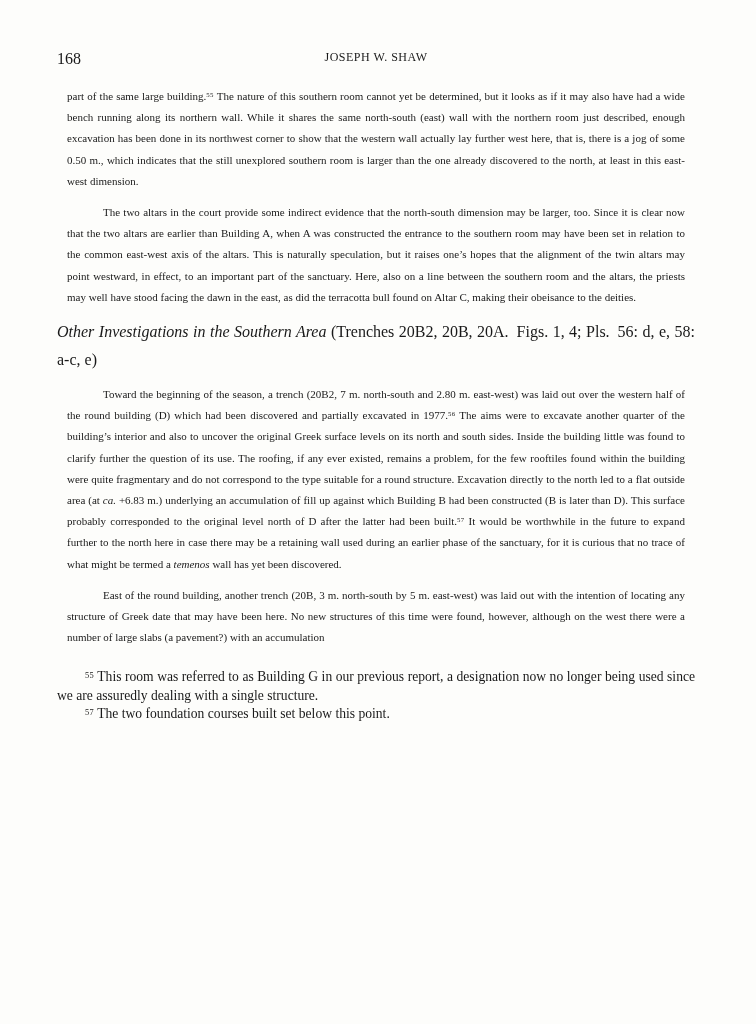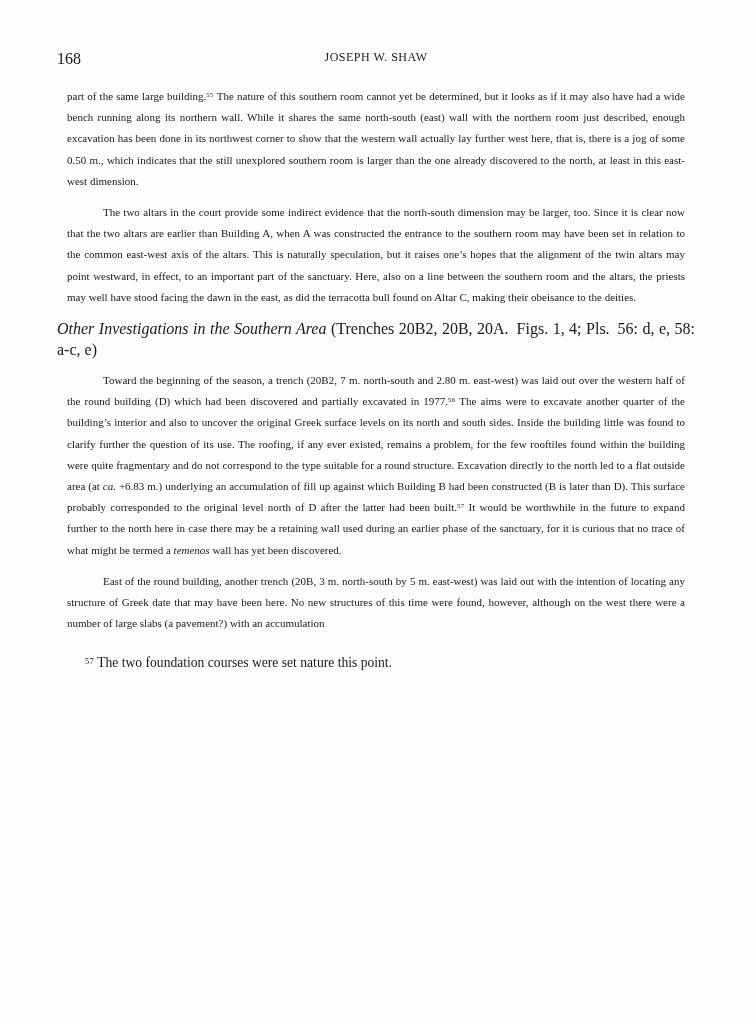--- a/index.html
+++ b/index.html
@@ -41,21 +41,21 @@
     line-height: 21.2px;
     text-align: justify;
     text-indent: 36px;
   }
   .body-text p.para.no-indent {
     text-indent: 0;
   }
   .section-heading {
     margin: 10px 0 9px 0;
     font-size: 16px;
-    line-height: 21px;
+    line-height: 28px;
     text-align: justify;
     text-indent: 0;
   }
   .seg-italic { font-style: italic; }
   sup.fn-ref {
     font-size: 62%;
     line-height: 0;
     position: relative;
     top: -0.45em;
     vertical-align: baseline;
@@ -84,16 +84,17 @@
 
   <div class="body-text">
     <p class="para no-indent"><span>part of the same large building.</span><sup class="fn-ref">55</sup><span> The nature of this southern room cannot yet be determined, but it looks as if it may also have had a wide bench running along its northern wall. While it shares the same north-south (east) wall with the northern room just described, enough excavation has been done in its northwest corner to show that the western wall actually lay further west here, that is, there is a jog of some 0.50 m., which indicates that the still unexplored southern room is larger than the one already discovered to the north, at least in this east-west dimension.</span></p>
     <p class="para"><span>The two altars in the court provide some indirect evidence that the north-south dimension may be larger, too. Since it is clear now that the two altars are earlier than Building A, when A was constructed the entrance to the southern room may have been set in relation to the common east-west axis of the altars. This is naturally speculation, but it raises one’s hopes that the alignment of the twin altars may point westward, in effect, to an important part of the sanctuary. Here, also on a line between the southern room and the altars, the priests may well have stood facing the dawn in the east, as did the terracotta bull found on Altar C, making their obeisance to the deities.</span></p>
     <p class="section-heading"><span class="seg-italic">Other Investigations in the Southern Area</span><span> (Trenches 20B2, 20B, 20A. Figs. 1, 4; Pls. 56: d, e, 58: a-c, e)</span></p>
     <p class="para"><span>Toward the beginning of the season, a trench (20B2, 7 m. north-south and 2.80 m. east-west) was laid out over the western half of the round building (D) which had been discovered and partially excavated in 1977.</span><sup class="fn-ref">56</sup><span> The aims were to excavate another quarter of the building’s interior and also to uncover the original Greek surface levels on its north and south sides. Inside the building little was found to clarify further the question of its use. The roofing, if any ever existed, remains a problem, for the few rooftiles found within the building were quite fragmentary and do not correspond to the type suitable for a round structure. Excavation directly to the north led to a flat outside area (at </span><span class="seg-italic">ca.</span><span> +6.83 m.) underlying an accumulation of fill up against which Building B had been constructed (B is later than D). This surface probably corresponded to the original level north of D after the latter had been built.</span><sup class="fn-ref">57</sup><span> It would be worthwhile in the future to expand further to the north here in case there may be a retaining wall used during an earlier phase of the sanctuary, for it is curious that no trace of what might be termed a </span><span class="seg-italic">temenos</span><span> wall has yet been discovered.</span></p>
     <p class="para"><span>East of the round building, another trench (20B, 3 m. north-south by 5 m. east-west) was laid out with the intention of locating any structure of Greek date that may have been here. No new structures of this time were found, however, although on the west there were a number of large slabs (a pavement?) with an accumulation</span></p>
   </div>
 
   <div class="footnotes">
-    <p class="footnote"><sup class="fn-ref">57</sup><span> The two foundation courses were set nature this point.</span></p>
+    <p class="footnote"><sup class="fn-ref">55</sup><span> This room was referred to as Building G in our previous report, a designation now no longer being used since we are assuredly dealing with a single structure.</span></p>
+    <p class="footnote"><sup class="fn-ref">57</sup><span> The two foundation courses built set below this point.</span></p>
   </div>
 
 </div>
 
 </body></html>

